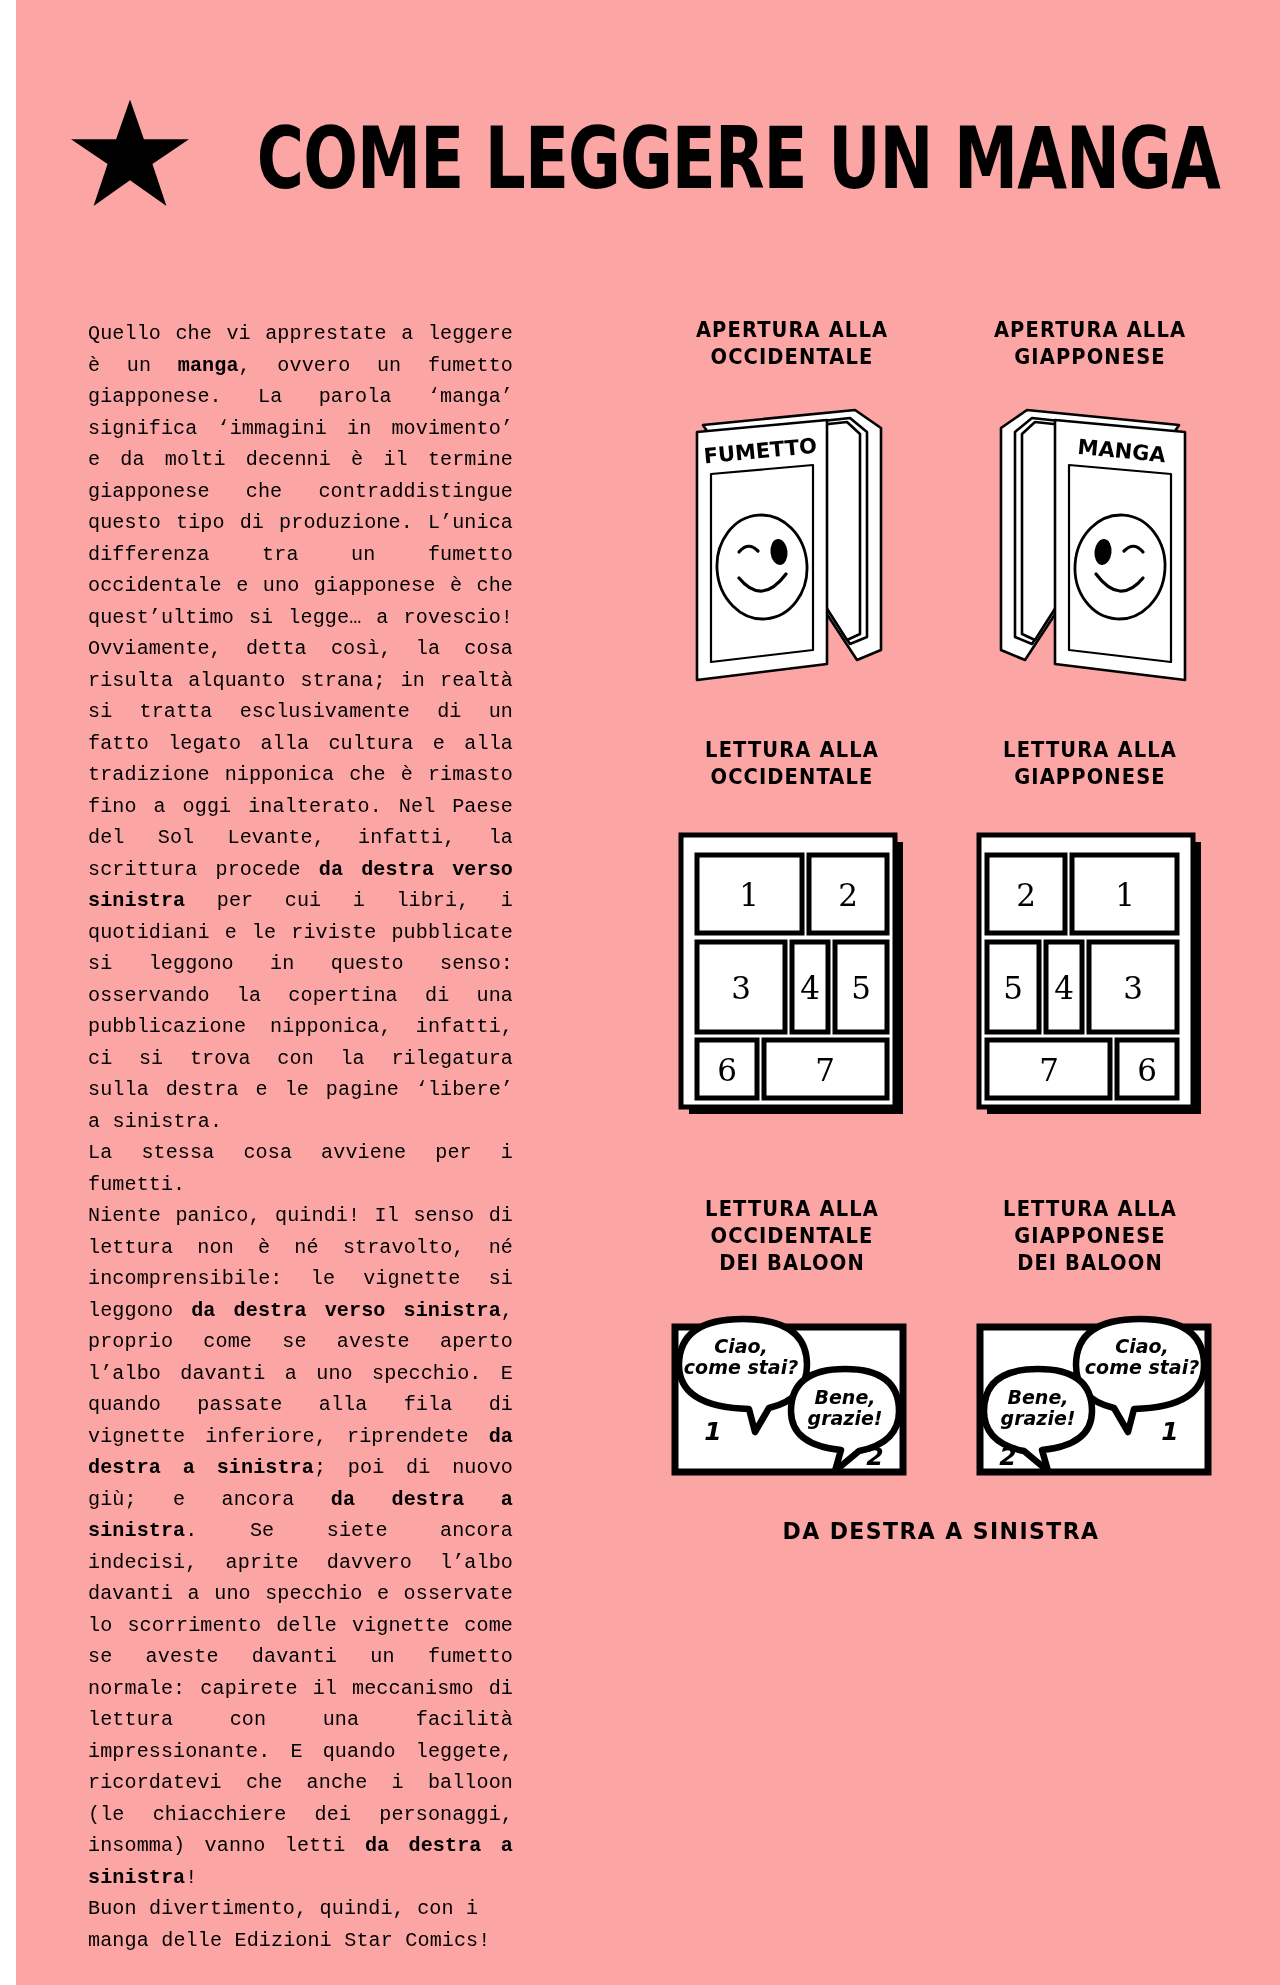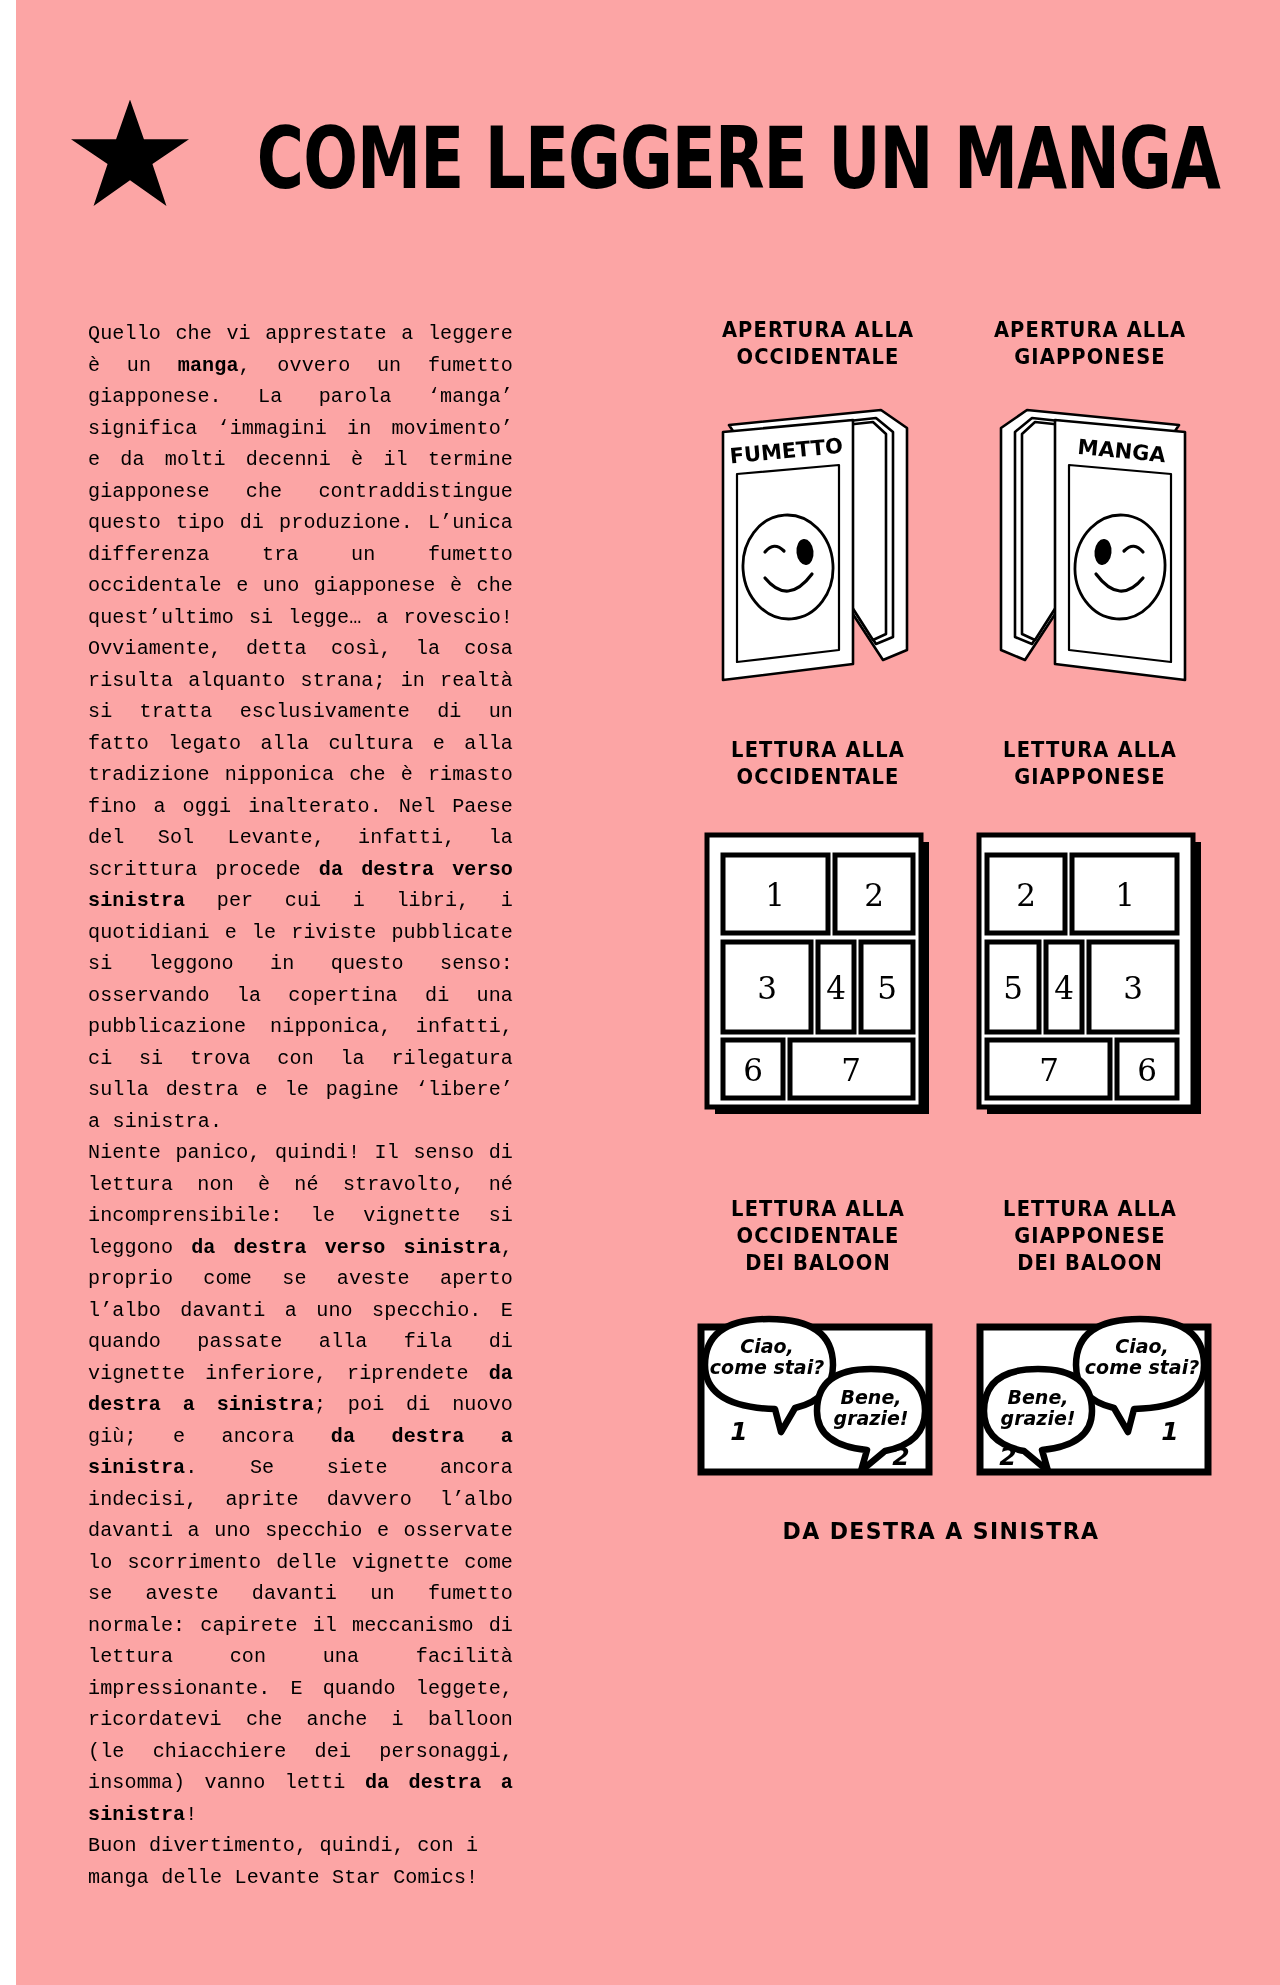--- a/index.html
+++ b/index.html
@@ -92,21 +92,21 @@
     font-weight: bold;
     font-size: 19.5px;
     line-height: 25px;
     letter-spacing: 1.1px;
     text-align: center;
     transform: scaleY(1.08);
   }
 
   .two-col {
     display: flex;
-    justify-content: flex-end;
+    justify-content: space-between;
   }
   .col-half {
     width: 272px;
     display: flex;
     flex-direction: column;
     align-items: center;
   }
 
   
   .book-wrap {
@@ -150,22 +150,23 @@
 <div class="page">
 
   <div class="header">
     <div class="star"></div>
     <div class="title-text">COME LEGGERE UN MANGA</div>
     <div class="star"></div>
   </div>
 
   <div class="body-col" id="article-body">
       <p><span>Quello che vi apprestate a leggere è un </span><b>manga</b><span>, ovvero un fumetto giapponese. La parola ‘manga’ significa ‘immagini in movimento’ e da molti decenni è il termine giapponese che contraddistingue questo tipo di produzione. L’unica differenza tra un fumetto occidentale e uno giapponese è che quest’ultimo si legge… a rovescio! Ovviamente, detta così, la cosa risulta alquanto strana; in realtà si tratta esclusivamente di un fatto legato alla cultura e alla tradizione nipponica che è rimasto fino a oggi inalterato. Nel Paese del Sol Levante, infatti, la scrittura procede </span><b>da destra verso sinistra</b><span> per cui i libri, i quotidiani e le riviste pubblicate si leggono in questo senso: osservando la copertina di una pubblicazione nipponica, infatti, ci si trova con la rilegatura sulla destra e le pagine ‘libere’ a sinistra.</span></p>
+      <p><span>La stessa cosa avviene per i fumetti.</span></p>
       <p><span>Niente panico, quindi! Il senso di lettura non è né stravolto, né incomprensibile: le vignette si leggono </span><b>da destra verso sinistra</b><span>, proprio come se aveste aperto l’albo davanti a uno specchio. E quando passate alla fila di vignette inferiore, riprendete </span><b>da destra a sinistra</b><span>; poi di nuovo giù; e ancora </span><b>da destra a sinistra</b><span>. Se siete ancora indecisi, aprite davvero l’albo davanti a uno specchio e osservate lo scorrimento delle vignette come se aveste davanti un fumetto normale: capirete il meccanismo di lettura con una facilità impressionante. E quando leggete, ricordatevi che anche i balloon (le chiacchiere dei personaggi, insomma) vanno letti </span><b>da destra a sinistra</b><span>!</span></p>
-      <p class="lastline"><span>Buon divertimento, quindi, con i manga delle Levante Star Comics!</span></p>
+      <p class="lastline"><span>Buon divertimento, quindi, con i manga delle Edizioni Star Comics!</span></p>
     </div>
 
   <div class="right-col">
 
     <div class="two-col sect-books">
 
       <div class="col-half">
         <div class="cap">
           <div>APERTURA ALLA</div>
           <div>OCCIDENTALE</div>

